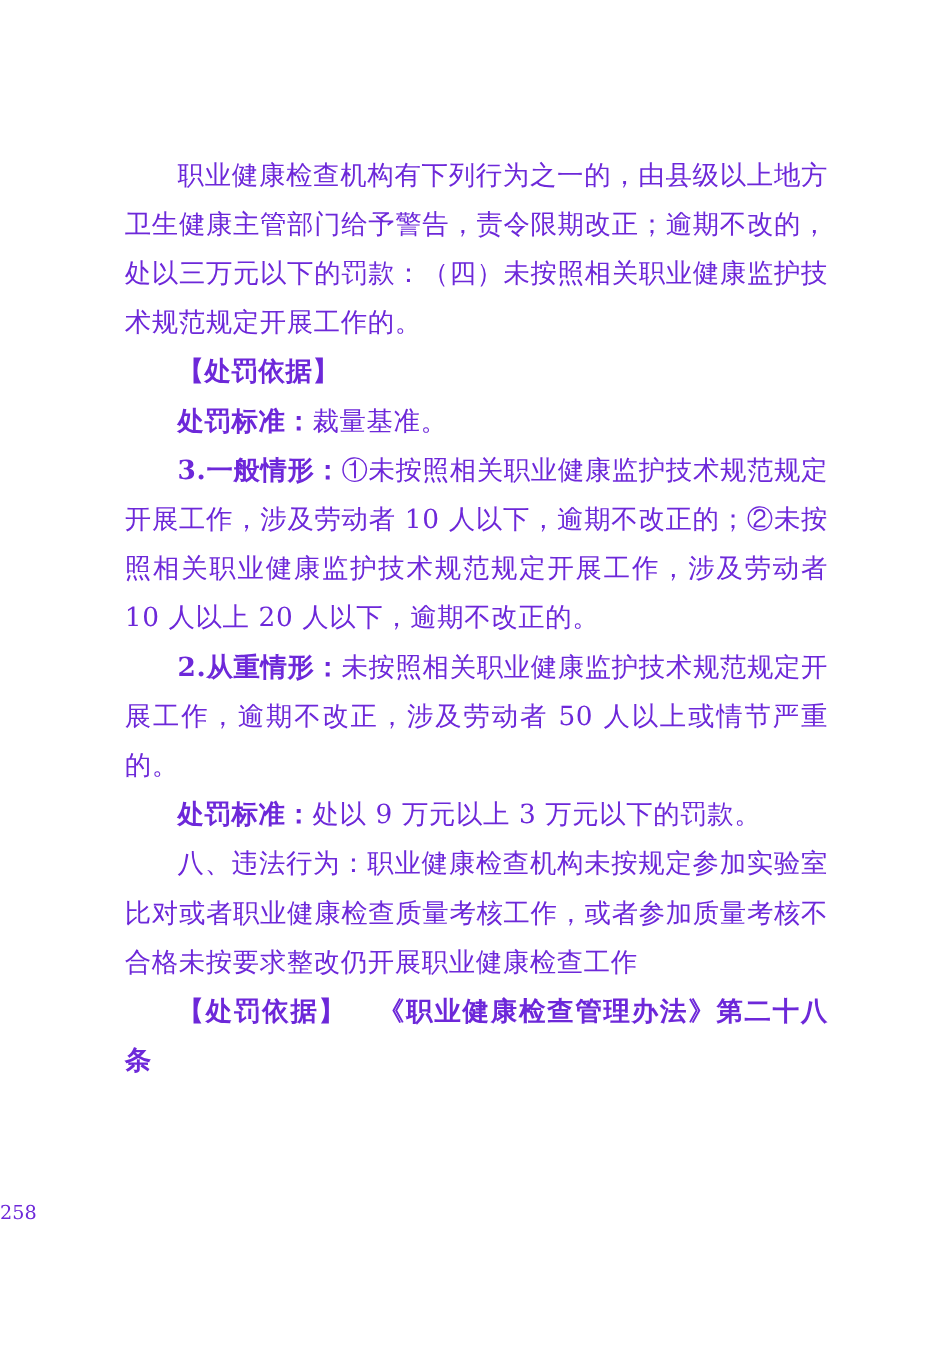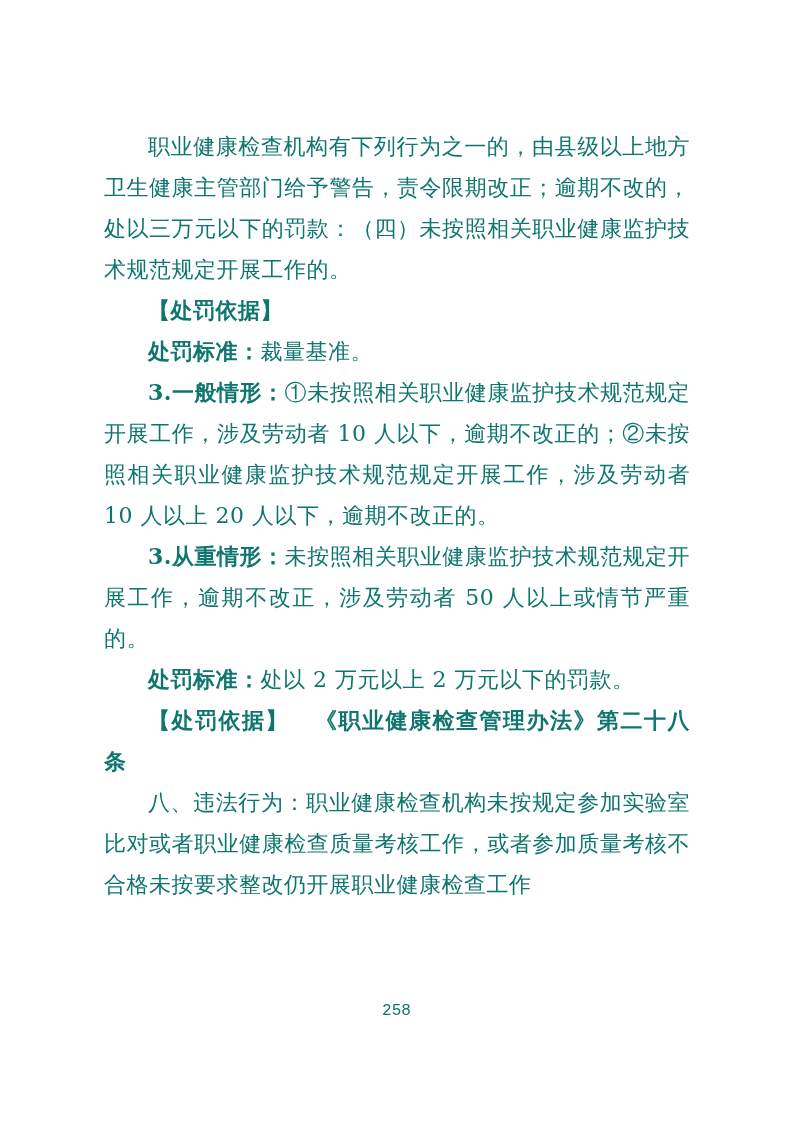--- a/index.html
+++ b/index.html
@@ -5,21 +5,21 @@
   html, body {
     margin: 0;
     padding: 0;
     background: #ffffff;
   }
   .page {
     position: relative;
     width: 793px;
     height: 1122px;
     background: #ffffff;
-    color: #0f766e;
+    color: #6d28d9;
     font-family: "DejaVu Serif", "Liberation Serif", serif;
     overflow: hidden;
   }
   .content {
     position: absolute;
     left: 104px;
     top: 126px;
     width: 586px;
     font-size: 22px;
     line-height: 41px;
@@ -36,34 +36,32 @@
     font-weight: bold;
   }
   .gap-before {
     margin-left: 26px;
   }
   .page-number {
     position: absolute;
     top: 1000px;
     left: 0;
     width: 100%;
-    text-align: center;
     font-size: 16px;
     line-height: 22px;
-    font-family: Liberation Mono, monospace;
   }
 </style>
 </head>
 <body>
 
 <div class="page">
   <div class="content">
       <div class="para"><span>职业健康检查机构有下列行为之一的，由县级以上地方卫生健康主管部门给予警告，责令限期改正；逾期不改的，处以三万元以下的罚款：（四）未按照相关职业健康监护技术规范规定开展工作的。</span></div>
       <div class="para"><span class="bold">【处罚依据】</span></div>
       <div class="para"><span class="bold">处罚标准：</span><span>裁量基准。</span></div>
       <div class="para"><span class="bold">3.一般情形：</span><span>①未按照相关职业健康监护技术规范规定开展工作，涉及劳动者 10 人以下，逾期不改正的；②未按照相关职业健康监护技术规范规定开展工作，涉及劳动者 10 人以上 20 人以下，逾期不改正的。</span></div>
-      <div class="para"><span class="bold">3.从重情形：</span><span>未按照相关职业健康监护技术规范规定开展工作，逾期不改正，涉及劳动者 50 人以上或情节严重的。</span></div>
-      <div class="para"><span class="bold">处罚标准：</span><span>处以 2 万元以上 2 万元以下的罚款。</span></div>
+      <div class="para"><span class="bold">2.从重情形：</span><span>未按照相关职业健康监护技术规范规定开展工作，逾期不改正，涉及劳动者 50 人以上或情节严重的。</span></div>
+      <div class="para"><span class="bold">处罚标准：</span><span>处以 9 万元以上 3 万元以下的罚款。</span></div>
+      <div class="para"><span>八、违法行为：职业健康检查机构未按规定参加实验室比对或者职业健康检查质量考核工作，或者参加质量考核不合格未按要求整改仍开展职业健康检查工作</span></div>
       <div class="para"><span class="bold">【处罚依据】</span><span class="bold gap-before">《职业健康检查管理办法》第二十八条</span></div>
-      <div class="para"><span>八、违法行为：职业健康检查机构未按规定参加实验室比对或者职业健康检查质量考核工作，或者参加质量考核不合格未按要求整改仍开展职业健康检查工作</span></div>
     </div>
   <div class="page-number">258</div>
 </div>
 
 </body></html>

